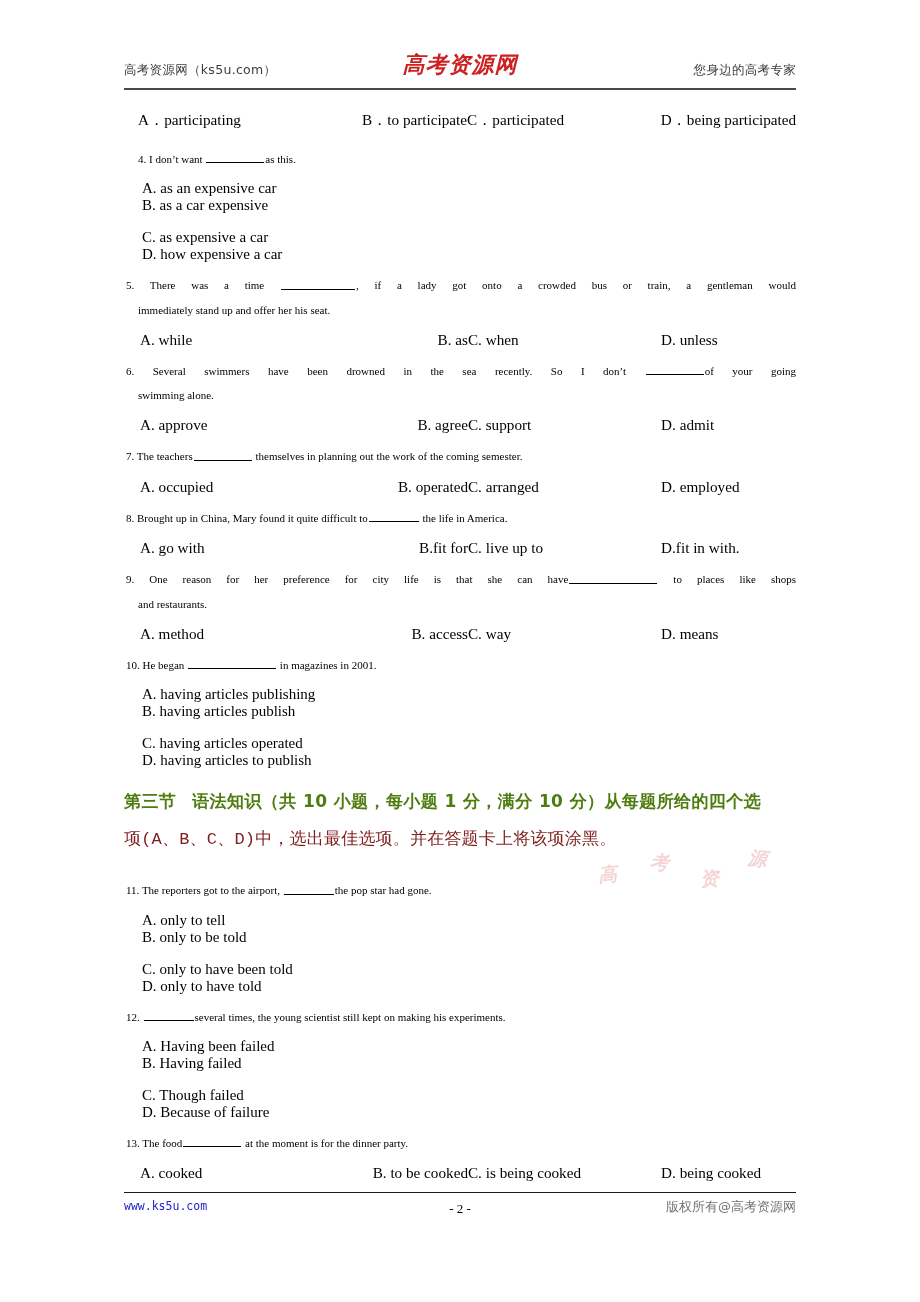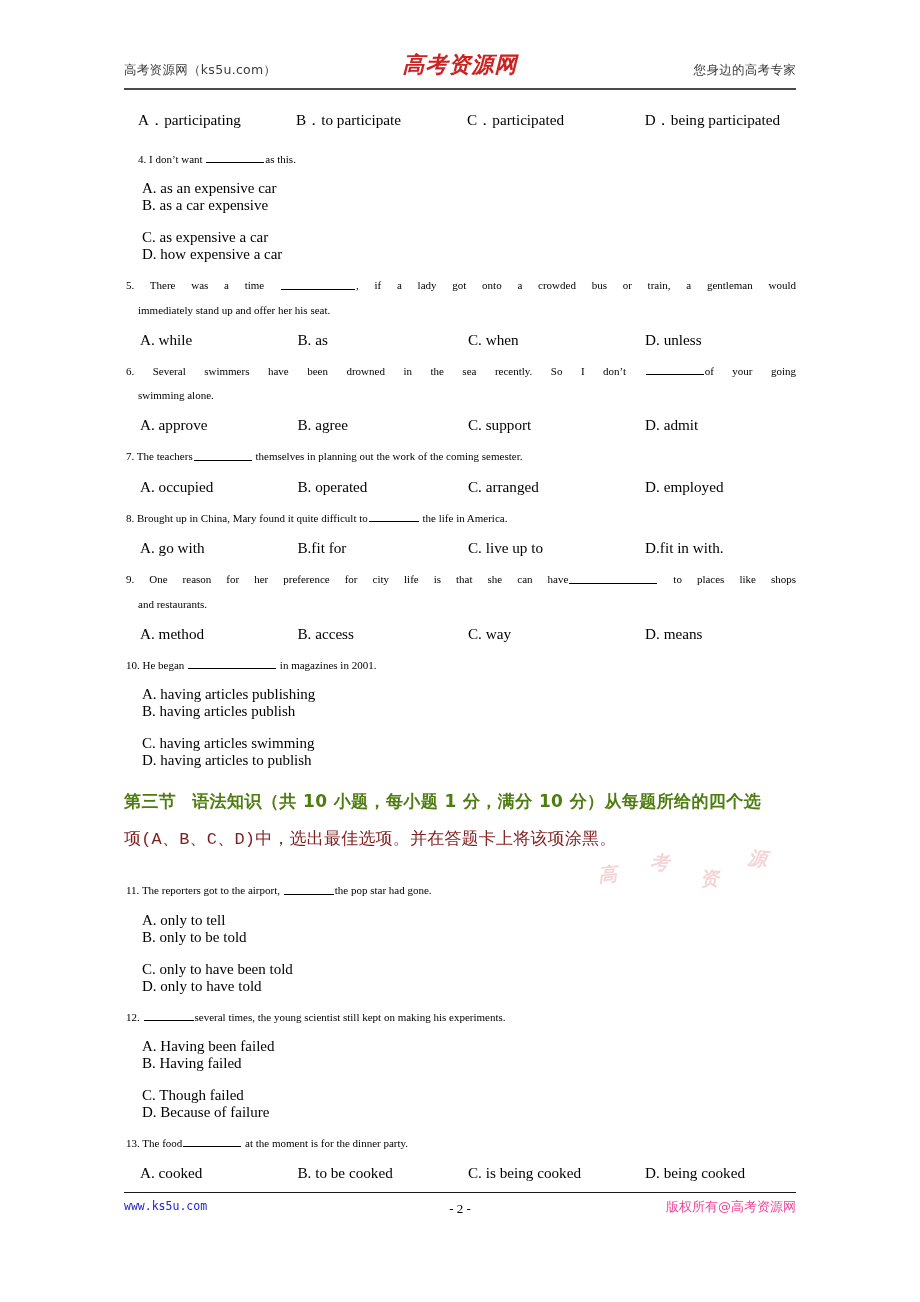--- a/index.html
+++ b/index.html
@@ -105,23 +105,23 @@
     flex-direction: column;
   }
   .opts2 > span { flex: 0 0 50%; }
 
   .opts4-spread {
     display: flex;
     font-size: 15.2px;
     padding-left: 16px;
   }
   .opts4-spread > span:nth-child(1) { flex: 0 0 24%; }
-  .opts4-spread > span:nth-child(2) { flex: 0 0 26%; }
+  .opts4-spread > span:nth-child(2) { flex: 0 0 26%; text-align: right; }
   .opts4-spread > span:nth-child(3) { flex: 0 0 27%; }
-  .opts4-spread > span:nth-child(4) { flex: 0 0 23%; }
+  .opts4-spread > span:nth-child(4) { flex: 0 0 23%; margin-left: 16px; }
 
   
   .gap-a { height: 21px; }
   .gap-b { height: 15px; }
   .gap-c { height: 12px; }
 
   
   .section-head {
     font-family: "DejaVu Sans", "Liberation Sans", sans-serif;
     font-size: 17px;
@@ -197,21 +197,21 @@
     font-size: 13px;
     color: #000;
     white-space: nowrap;
   }
   .footer-right {
     position: absolute;
     right: 0;
     top: 3px;
     font-family: "DejaVu Sans", "Liberation Sans", sans-serif;
     font-size: 13px;
-    color: #ec4899;
+    color: #737373;
     white-space: nowrap;
   }
 </style>
 </head>
 <body>
 
 <div class="page">
 
   <div class="header">
     <div class="header-left">高考资源网（ks5u.com）</div>
@@ -321,21 +321,21 @@
     <div class="qline" style="padding-left:2px;">
       <span>10. He began </span><span class="blank b-xl"></span><span> in magazines in 2001.</span>
     </div>
     <div class="gap-b"></div>
     <div class="opts2">
       <span>A. having articles publishing</span>
       <span>B. having articles publish</span>
     </div>
     <div class="gap-b"></div>
     <div class="opts2">
-      <span>C. having articles swimming</span>
+      <span>C. having articles operated</span>
       <span>D. having articles to publish</span>
     </div>
     <div class="gap-a"></div>
 
     <div class="section-head">
       <span>第三节</span><span class="sep"></span><span>语法知识（共 10 小题，每小题 1 分，满分 10 分）从每题所给的四个选</span>
     </div>
     <div style="height:14px;"></div>
     <div class="section-sub">项(A、B、C、D)中，选出最佳选项。并在答题卡上将该项涂黑。</div>
     <div style="height:13px;"></div>

